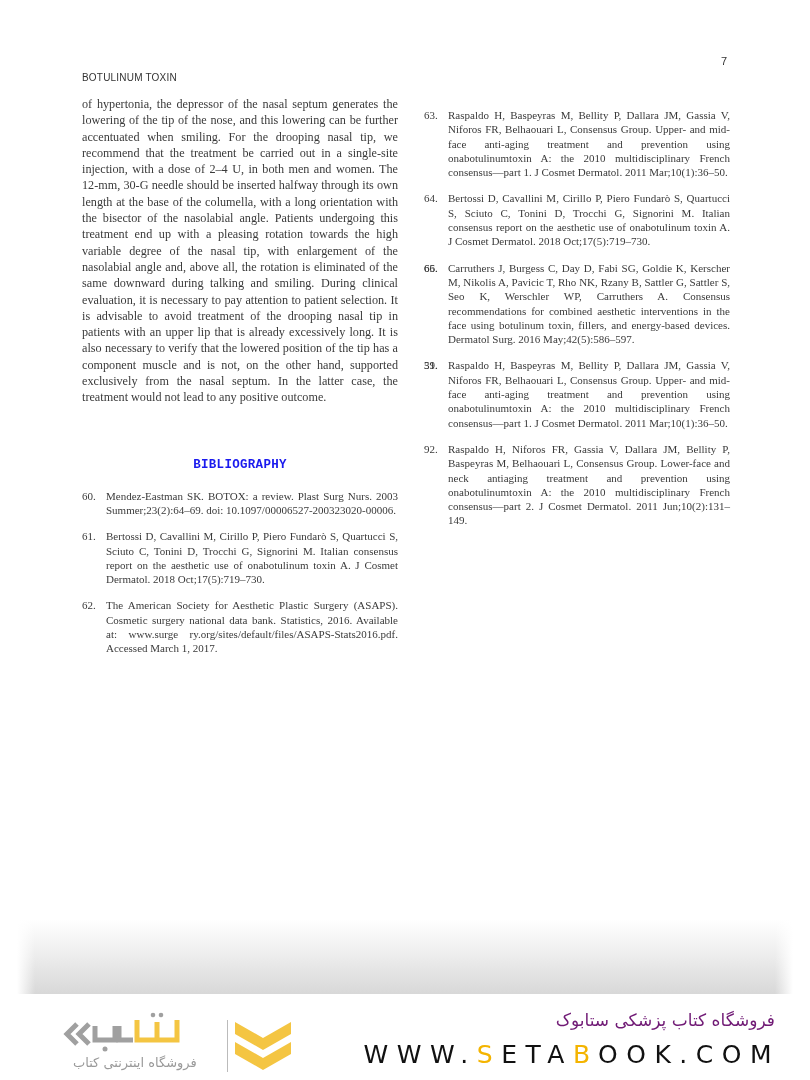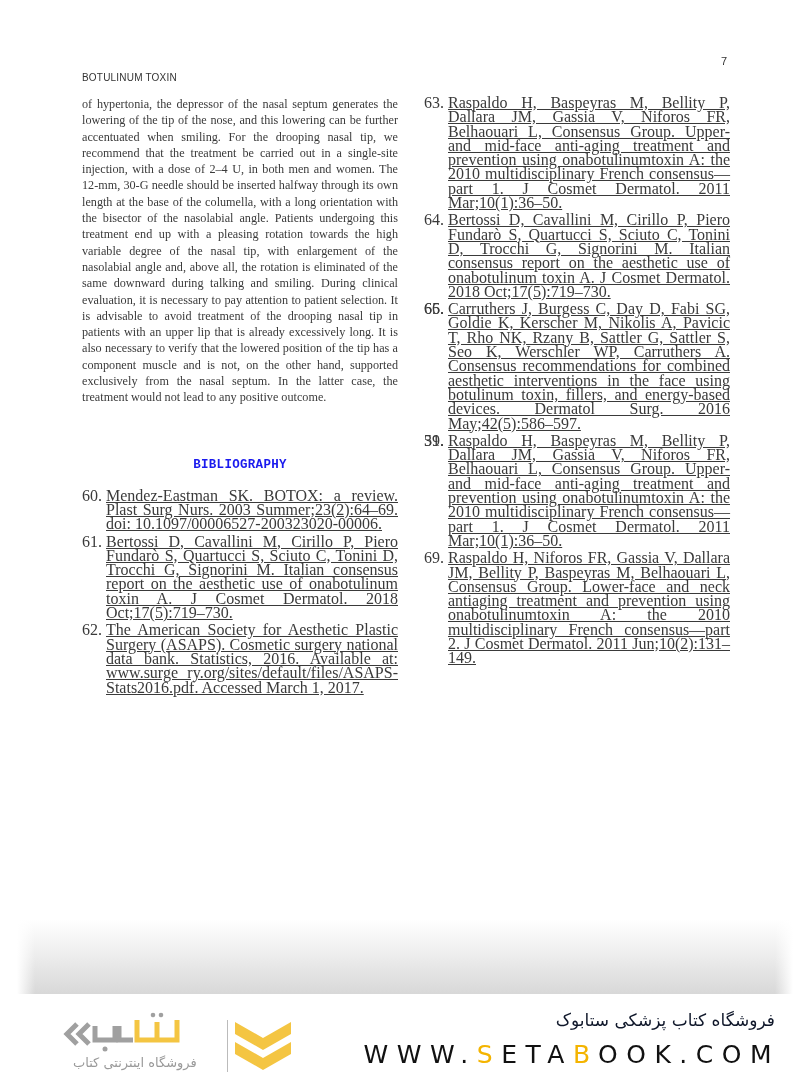--- a/index.html
+++ b/index.html
@@ -24,22 +24,22 @@
   .body-text {
     font-size: 12.2px; line-height: 16.3px; text-align: justify; margin: 0; color: #3a3a3a;
   }
   .bib-heading {
     margin: 52px 0 0 0; text-align: center; font-family: Liberation Mono, monospace;
     font-weight: bold; font-size: 12.5px; color: #1a1aee; letter-spacing: 0.3px;
   }
   .ref-list { list-style: none; padding: 0; margin: 0; }
   .col-left .ref-list { margin-top: 17px; }
   .ref {
-    position: relative; padding-left: 24px; font-size: 16px; line-height: 14.3px; text-align: justify;
-    color: #3a3a3a; margin: 0 0 3px 0; text-decoration: underline;
+    position: relative; padding-left: 24px; font-size: 11px; line-height: 14.3px; text-align: justify;
+    color: #3a3a3a; margin: 12px 0 3px 0;
   }
   .ref-num { position: absolute; left: 0; top: 0; }
   .footer-band {
     position: absolute; left: 17px; top: 920px; width: 776px; height: 74px;
     background: linear-gradient(to bottom, #ffffff 0%, #ececec 50%, #d8d8d8 100%);
   }
   .footer-band::before {
     content: ""; position: absolute; left: 0; top: 0; width: 18px; height: 100%;
     background: linear-gradient(to right, #ffffff, rgba(255,255,255,0));
   }
@@ -50,21 +50,21 @@
   .logo-area { position: absolute; left: 55px; top: 1010px; width: 260px; height: 64px; }
   .logo-wordmark { position: absolute; left: 0; top: 2px; width: 130px; height: 42px; }
   .logo-tagline {
     position: absolute; left: 18px; top: 45px; font-family: "DejaVu Sans", sans-serif;
     font-size: 13px; color: #9a9a9a; direction: rtl;
   }
   .logo-divider { position: absolute; left: 172px; top: 10px; width: 1px; height: 52px; background: #bbb; }
   .logo-chevron { position: absolute; left: 180px; top: 8px; width: 56px; height: 56px; }
   .shop-title {
     position: absolute; right: 35px; top: 1010px; font-family: "DejaVu Sans", sans-serif;
-    font-size: 17px; color: #0f172a; direction: rtl;
+    font-size: 17px; color: #701a75; direction: rtl;
   }
   .shop-url {
     position: absolute; right: 30px; top: 1040px; font-family: "DejaVu Sans", sans-serif;
     font-size: 25px; letter-spacing: 8.5px; color: #111;
   }
   .shop-url .hl { color: #f4b400; }
 </style>
 </head>
 <body>
 
@@ -82,21 +82,21 @@
 </div>
 
 <div class="col-right">
   <ol class="ref-list">
     <li class="ref"><span class="ref-num">63.</span><span>Raspaldo H, Baspeyras M, Bellity P, Dallara JM, Gassia V, Niforos FR, Belhaouari L, Consensus Group. Upper- and mid-face anti-aging treatment and prevention using onabotulinumtoxin A: the 2010 multidisciplinary French consensus—part 1. J Cosmet Dermatol. 2011 Mar;10(1):36–50.</span></li>
     <li class="ref"><span class="ref-num">64.</span><span>Bertossi D, Cavallini M, Cirillo P, Piero Fundarò S, Quartucci S, Sciuto C, Tonini D, Trocchi G, Signorini M. Italian consensus report on the aesthetic use of onabotulinum toxin A. J Cosmet Dermatol. 2018 Oct;17(5):719–730.</span></li>
     <li class="ref"><span class="ref-num">65.</span></li>
     <li class="ref"><span class="ref-num">66.</span><span>Carruthers J, Burgess C, Day D, Fabi SG, Goldie K, Kerscher M, Nikolis A, Pavicic T, Rho NK, Rzany B, Sattler G, Sattler S, Seo K, Werschler WP, Carruthers A. Consensus recommendations for combined aesthetic interventions in the face using botulinum toxin, fillers, and energy-based devices. Dermatol Surg. 2016 May;42(5):586–597.</span></li>
     <li class="ref"><span class="ref-num">31.</span></li>
     <li class="ref"><span class="ref-num">59.</span><span>Raspaldo H, Baspeyras M, Bellity P, Dallara JM, Gassia V, Niforos FR, Belhaouari L, Consensus Group. Upper- and mid-face anti-aging treatment and prevention using onabotulinumtoxin A: the 2010 multidisciplinary French consensus—part 1. J Cosmet Dermatol. 2011 Mar;10(1):36–50.</span></li>
-    <li class="ref"><span class="ref-num">69.</span><span>Raspaldo H, Niforos FR, Gassia V, Dallara JM, Bellity P, Baspeyras M, Belhaouari L, Consensus Group. Lower-face and neck antiaging treatment and prevention using onabotulinumtoxin A: the 2010 multidisciplinary French consensus—part 2. J Cosmet Dermatol. 2011 Jun;10(2):131–149.</span></li>
+    <li class="ref"><span class="ref-num">92.</span><span>Raspaldo H, Niforos FR, Gassia V, Dallara JM, Bellity P, Baspeyras M, Belhaouari L, Consensus Group. Lower-face and neck antiaging treatment and prevention using onabotulinumtoxin A: the 2010 multidisciplinary French consensus—part 2. J Cosmet Dermatol. 2011 Jun;10(2):131–149.</span></li>
   </ol>
 </div>
 
 <div class="footer-band"></div>
 
 <div class="logo-area">
   <svg class="logo-wordmark" viewBox="0 0 130 42">
 
     <polyline points="22,12 12,22 22,32" fill="none" stroke="#a0a0a0" stroke-width="5"></polyline>
     <polyline points="34,12 24,22 34,32" fill="none" stroke="#a0a0a0" stroke-width="5"></polyline>

